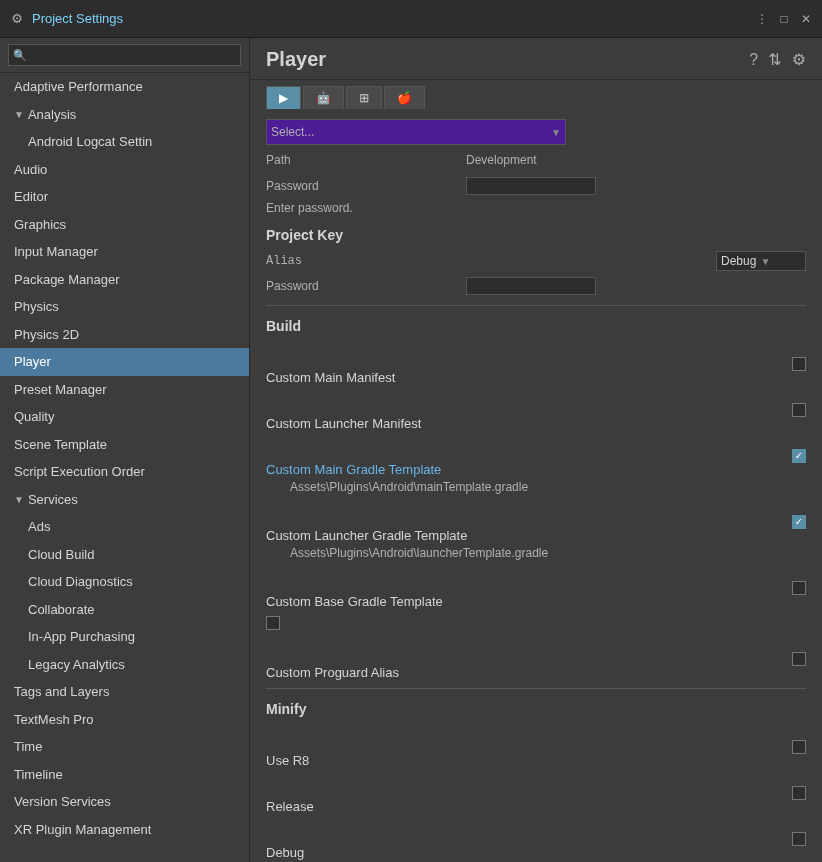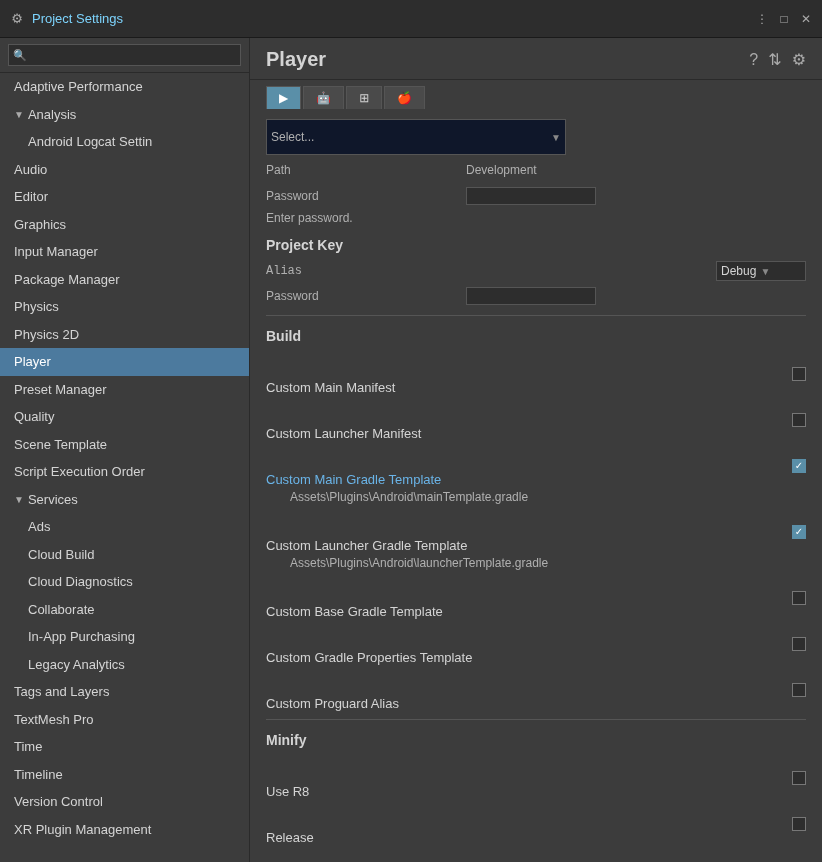--- a/index.html
+++ b/index.html
@@ -211,23 +211,23 @@
       border: 1px solid #555;
       color: #d4d4d4;
       height: 18px;
       width: 130px;
       font-size: 12px;
       padding: 1px 4px;
     }
     .form-select-wrapper {
       display: flex;
       align-items: center;
-      background: #0f172a;
+      background: #4c1d95;
       border: 1px solid #555;
-      height: 36px;
+      height: 26px;
       padding: 0 4px;
       min-width: 300px;
     }
     .form-select-text {
       flex: 1;
       color: #b0b0b0;
       font-size: 12px;
     }
     .form-select-arrow {
       color: #888;
@@ -388,21 +388,21 @@
         <div class="sidebar-item sub">Ads</div>
         <div class="sidebar-item sub">Cloud Build</div>
         <div class="sidebar-item sub">Cloud Diagnostics</div>
         <div class="sidebar-item sub">Collaborate</div>
         <div class="sidebar-item sub">In-App Purchasing</div>
         <div class="sidebar-item sub">Legacy Analytics</div>
         <div class="sidebar-item">Tags and Layers</div>
         <div class="sidebar-item">TextMesh Pro</div>
         <div class="sidebar-item">Time</div>
         <div class="sidebar-item">Timeline</div>
-        <div class="sidebar-item">Version Control</div>
+        <div class="sidebar-item">Version Services</div>
         <div class="sidebar-item">XR Plugin Management</div>
       </div>
   </div>
 
   <div class="content">
 
     <div class="content-header">
       <span class="content-title">Player</span>
       <div class="header-icons">
         <button class="header-icon-btn">?</button>
@@ -486,21 +486,20 @@
             <div class="sub-path">Assets\Plugins\Android\launcherTemplate.gradle</div>
           </div>
           <div>
             <div class="checkbox-row">
               <span class="checkbox-label">Custom Base Gradle Template</span>
               <div class="checkbox-box"></div>
             </div>
           </div>
           <div>
             <div class="checkbox-row">
-              <span class="checkbox-label">Custom Gradle Properties Template</span>
               <div class="checkbox-box"></div>
             </div>
           </div>
           <div>
             <div class="checkbox-row">
               <span class="checkbox-label">Custom Proguard Alias</span>
               <div class="checkbox-box"></div>
             </div>
           </div>
         </div>

